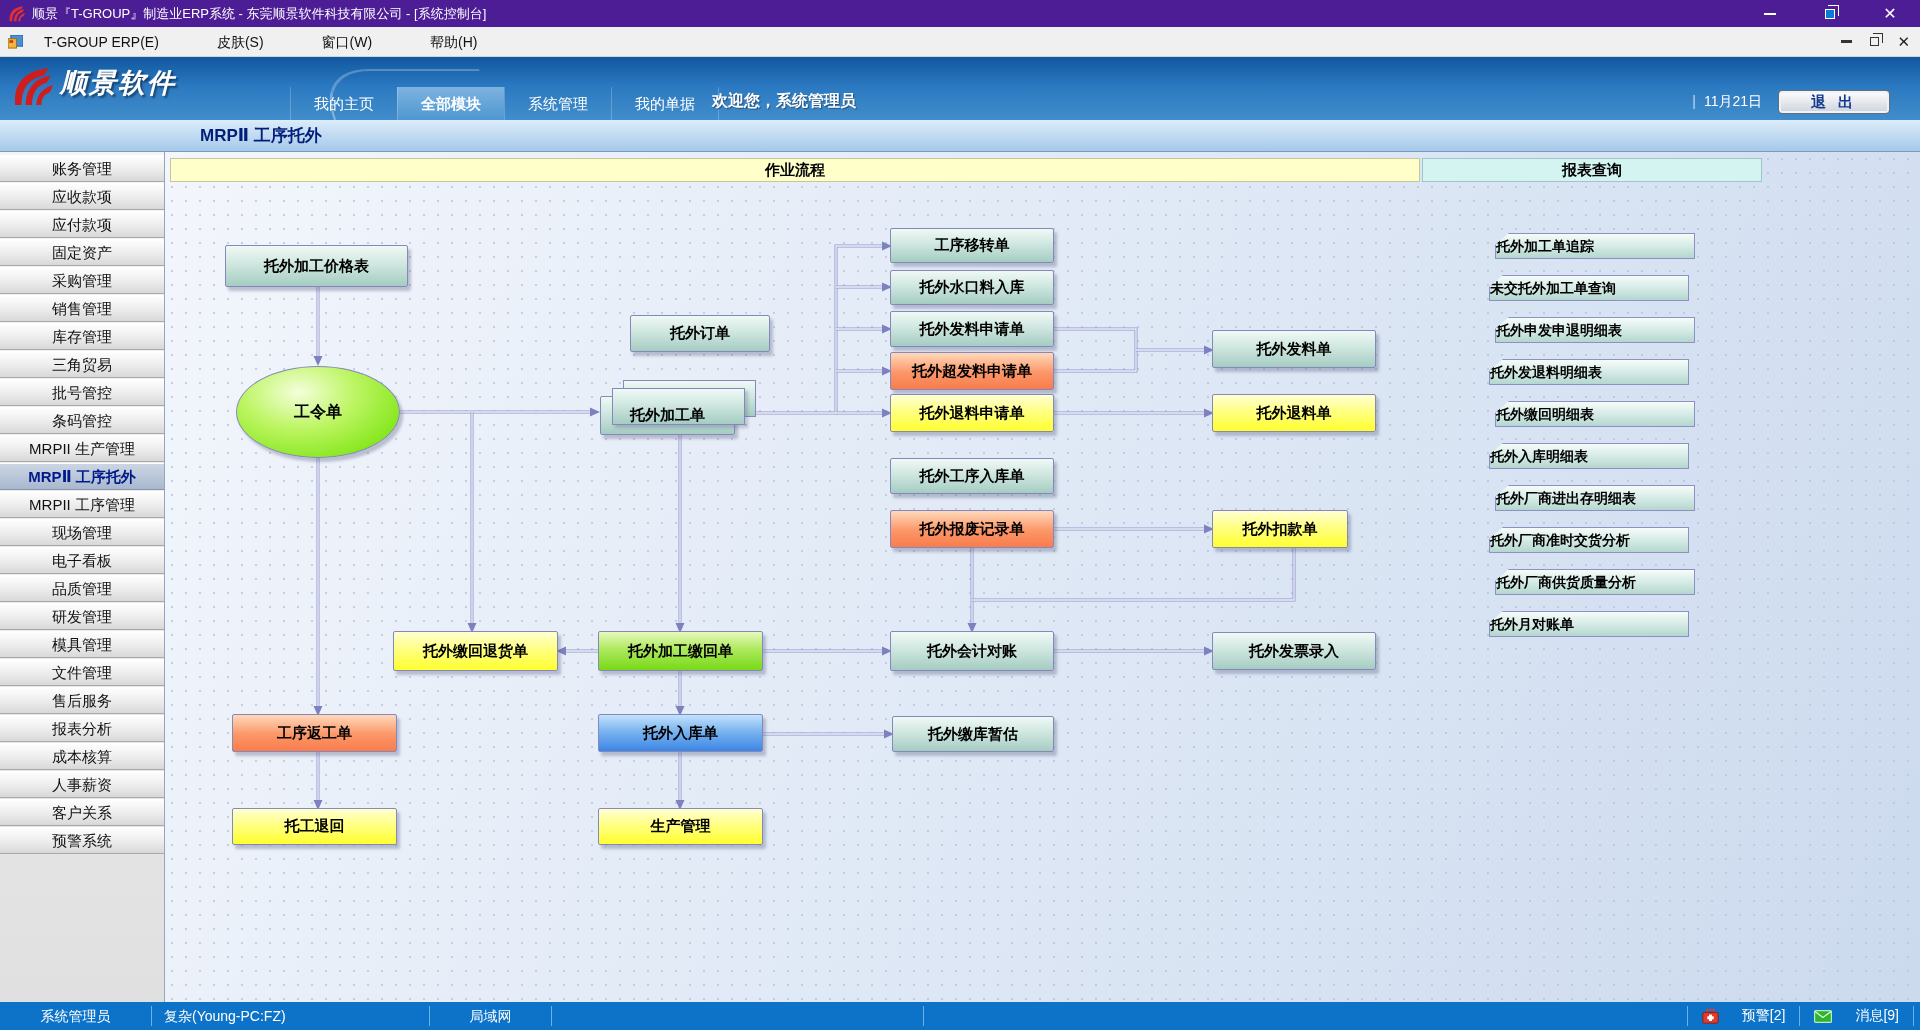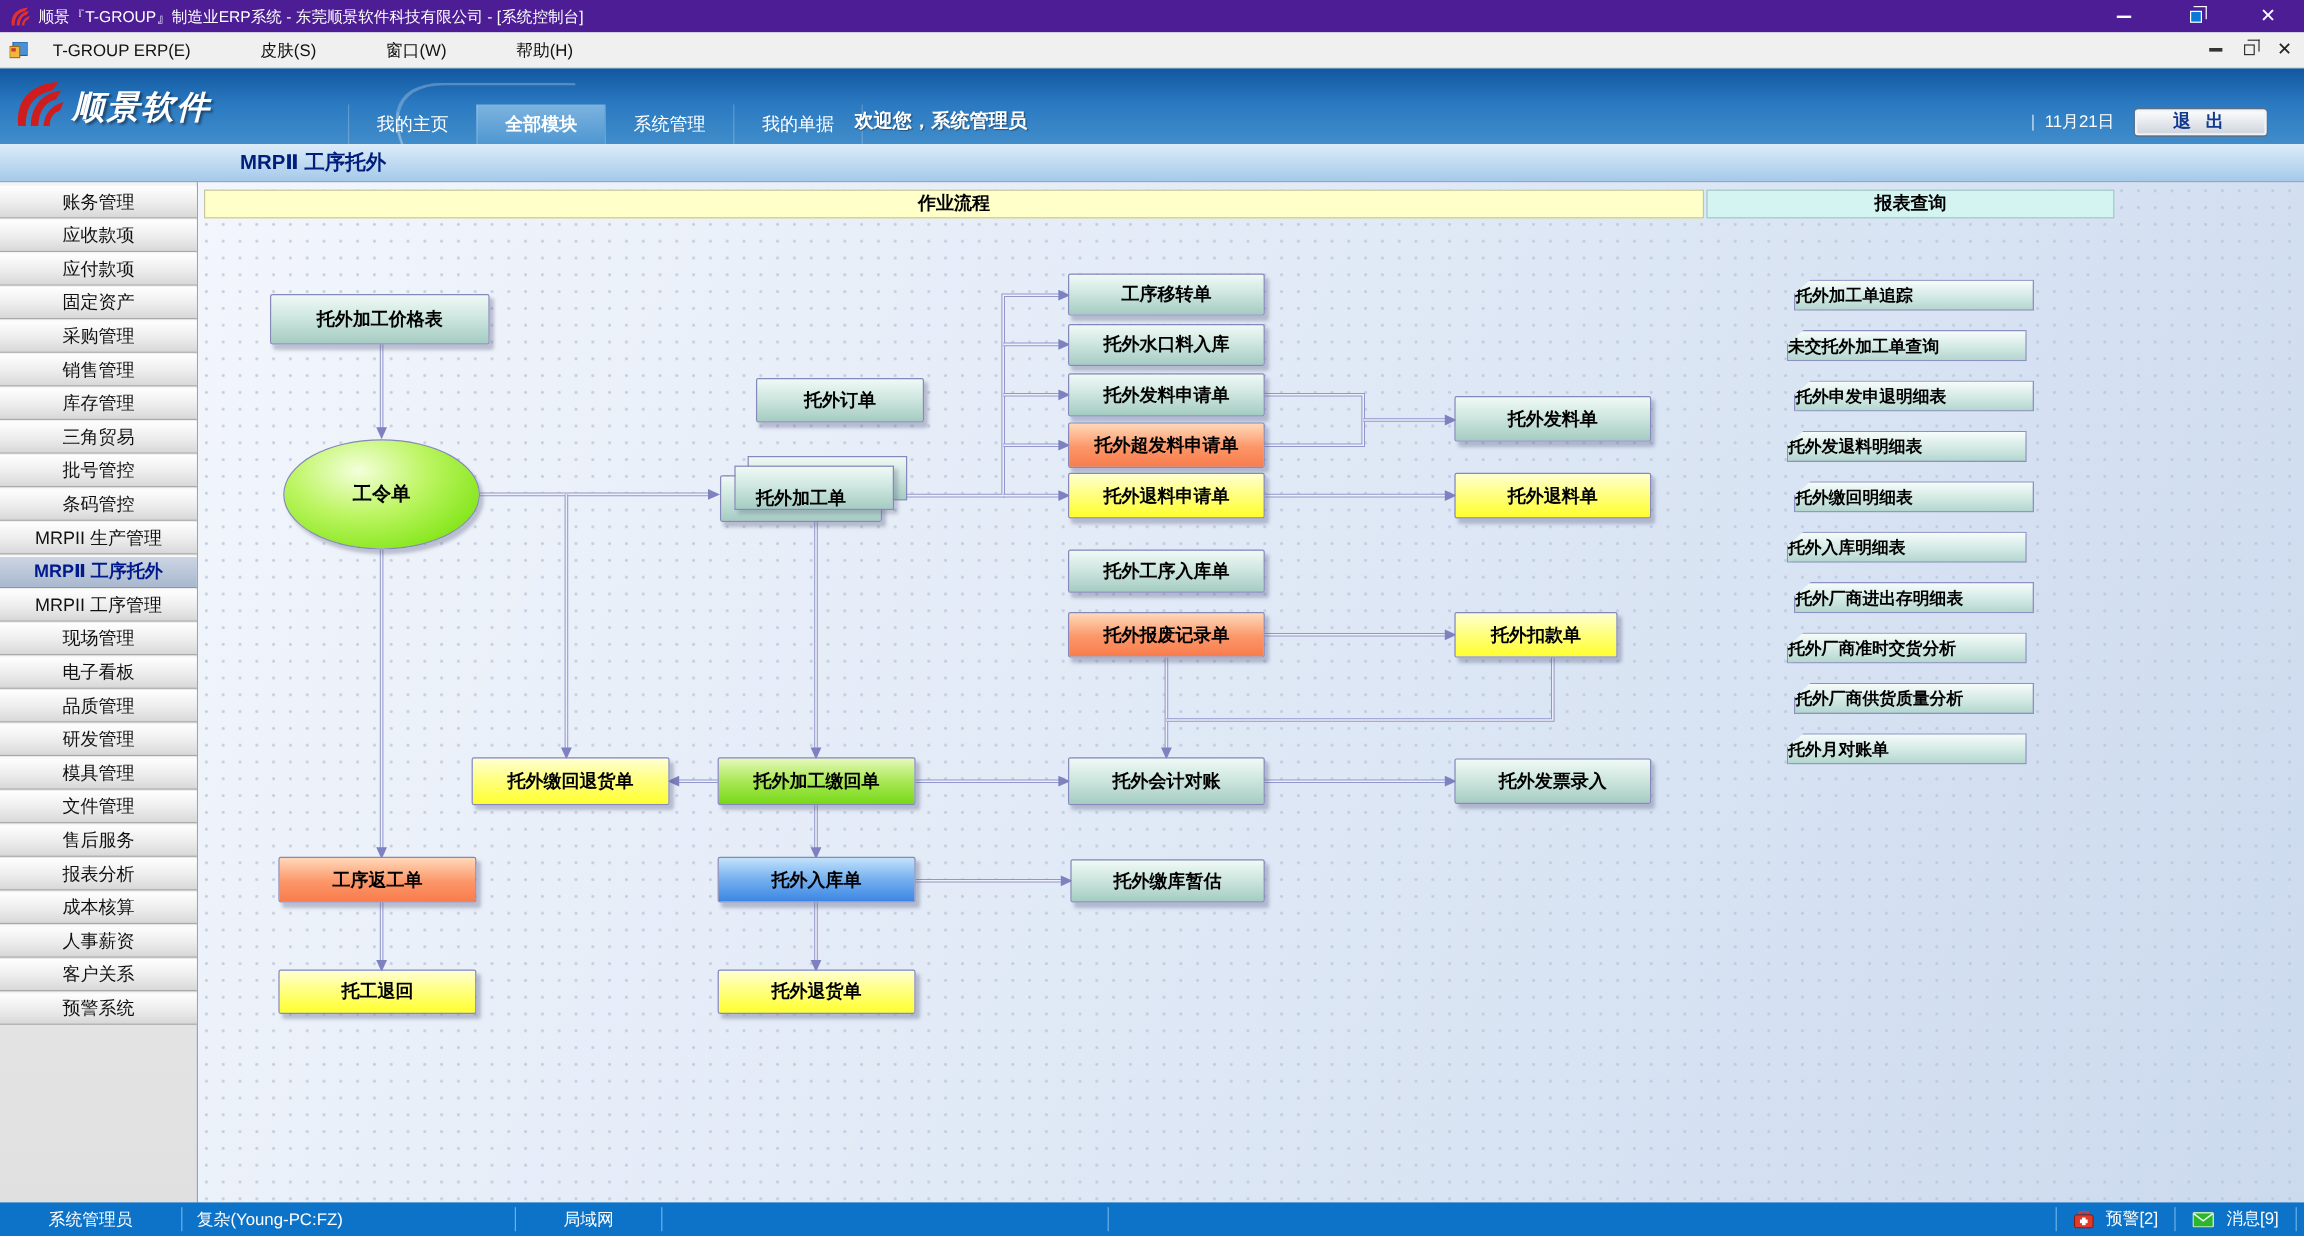--- a/index.html
+++ b/index.html
@@ -31,21 +31,21 @@
   .mb-rest::before { content:""; position:absolute; left:2px; top:-5px; width:9px; height:9px;
     border:1.5px solid #333; border-bottom:none; border-left:none; }
   .mb-close { color:#222; font-size:15px; line-height:1; font-weight:bold; }
 
   
   .appheader { position:absolute; left:0; top:57px; width:100%; height:63px;
     background:linear-gradient(#10589f,#2a78c0 45%,#418dcb); color:#fff; overflow:hidden; }
   .hdr-curve { position:absolute; left:320px; top:12px; width:190px; height:80px;
     border-left:2px solid rgba(255,255,255,.35); border-top:2px solid rgba(255,255,255,.25);
     border-top-left-radius:90px; transform:skewX(38deg); pointer-events:none; }
-  .logo { position:absolute; left:10px; top:8px; display:flex; align-items:flex-end; gap:6px; }
+  .logo { position:absolute; left:10px; top:8px; display:flex; align-items:flex-start; gap:6px; }
   .logo-text { font-size:27px; font-weight:bold; font-style:italic; letter-spacing:2px;
     text-shadow:2px 2px 2px rgba(0,0,0,.45); }
   .tabs { position:absolute; left:290px; bottom:0; height:33px; display:flex; }
   .tab { padding:0 23px; line-height:33px; font-size:15px; color:#fff;
     border-left:1px solid rgba(255,255,255,.22); cursor:pointer; white-space:nowrap; }
   .tab:last-child { border-right:1px solid rgba(255,255,255,.22); }
   .tab.active { background:linear-gradient(#7db3de,#4e97d2); font-weight:bold; }
   .welcome { position:absolute; left:712px; bottom:8px; font-weight:bold; font-size:16px;
     text-shadow:1px 1px 1px rgba(0,0,0,.4); white-space:nowrap; }
   .hdr-right { position:absolute; right:30px; bottom:6px; display:flex; align-items:center; gap:16px; }
@@ -108,21 +108,21 @@
     clip-path:polygon(0 46%,7% 0,100% 0,100% 100%,0 100%);
     filter:drop-shadow(3px 3px 2px rgba(90,95,130,.45)); }
 
   
   .statusbar { position:absolute; left:0; bottom:0; width:100%; height:28px; background:#0d73c8;
     color:#fff; display:flex; align-items:center; font-size:14px; }
   .st-seg { height:20px; line-height:20px; border-right:1px solid #6db0e4; padding:0 12px;
     white-space:nowrap; }
   .st-seg.center { text-align:center; }
   .st-right { margin-left:auto; display:flex; align-items:center; height:20px; }
-  .st-item { display:flex; align-items:center; gap:10px; padding:0 14px; height:20px;
+  .st-item { display:flex; align-items:center; gap:23px; padding:0 14px; height:20px;
     border-left:1px solid #6db0e4; cursor:pointer;text-align:center; }
   .st-right .edge { width:1px; height:20px; background:#6db0e4; margin-right:6px; }
 </style>
 </head>
 <body>
 
 <div class="app">
 
   <div class="titlebar">
     <span class="tb-icon">
@@ -314,21 +314,21 @@
         <div class="node orange" style="left: 725px; top: 358px; width: 164px; height: 38px;">托外报废记录单</div>
         <div class="node teal" style="left: 1047px; top: 178px; width: 164px; height: 38px;">托外发料单</div>
         <div class="node yellow" style="left: 1047px; top: 242px; width: 164px; height: 38px;">托外退料单</div>
         <div class="node yellow" style="left: 1047px; top: 358px; width: 136px; height: 38px;">托外扣款单</div>
         <div class="node yellow" style="left: 228px; top: 479px; width: 165px; height: 40px;">托外缴回退货单</div>
         <div class="node green" style="left: 433px; top: 479px; width: 165px; height: 40px;">托外加工缴回单</div>
         <div class="node teal" style="left: 725px; top: 479px; width: 164px; height: 40px;">托外会计对账</div>
         <div class="node teal" style="left: 1047px; top: 480px; width: 164px; height: 38px;">托外发票录入</div>
         <div class="node blue" style="left: 433px; top: 562px; width: 165px; height: 38px;">托外入库单</div>
         <div class="node teal" style="left: 727px; top: 564px; width: 162px; height: 36px;">托外缴库暂估</div>
-        <div class="node yellow" style="left: 433px; top: 656px; width: 165px; height: 37px;">托外退货单</div>
+        <div class="node yellow" style="left: 433px; top: 656px; width: 165px; height: 37px;">生产管理</div>
         <div class="node orange" style="left: 67px; top: 562px; width: 165px; height: 38px;">工序返工单</div>
         <div class="node yellow" style="left: 67px; top: 656px; width: 165px; height: 37px;">托工退回</div>
       </div>
     <div id="report-list">
         <div class="report-btn" style="left: 1330px; top: 81px;">托外加工单追踪</div>
         <div class="report-btn" style="left: 1324px; top: 123px;">未交托外加工单查询</div>
         <div class="report-btn" style="left: 1330px; top: 165px;">托外申发申退明细表</div>
         <div class="report-btn" style="left: 1324px; top: 207px;">托外发退料明细表</div>
         <div class="report-btn" style="left: 1330px; top: 249px;">托外缴回明细表</div>
         <div class="report-btn" style="left: 1324px; top: 291px;">托外入库明细表</div>

